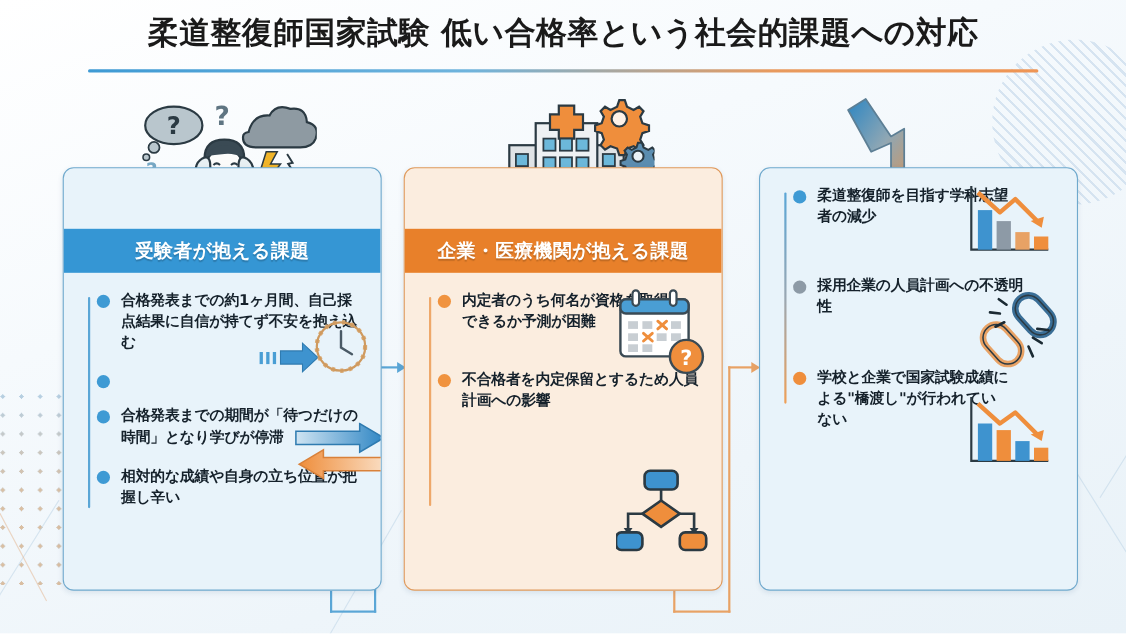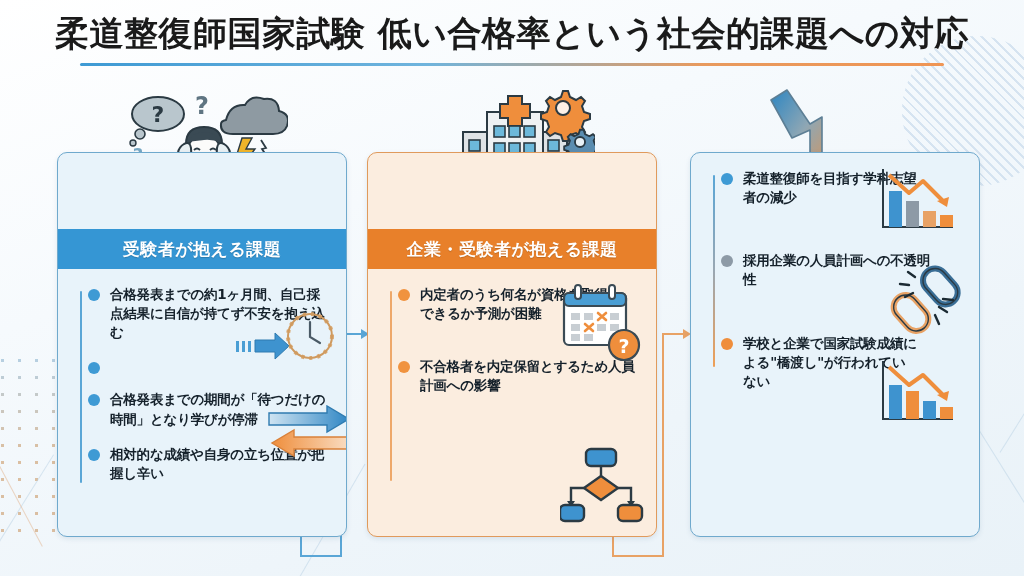--- a/index.html
+++ b/index.html
@@ -41,21 +41,21 @@
   }
   .bg-diag {
     position: absolute; background: #bcd4e6; height: 1px;
     transform-origin: left center; opacity: .55;
   }
   .bg-diag.warm { background: #e3b691; }
 
   
   .title-wrap { position: absolute; left: 0; top: 14px; width: 1024px; text-align: center; }
   .title {
-    font-size: 34px; font-weight: bold; color: #1a1a1a;
+    font-size: 28px; font-weight: bold; color: #1a1a1a;
     letter-spacing: .5px; line-height: 1.15;
     font-family: "DejaVu Sans", "Liberation Sans", sans-serif;
   }
   .title-rule {
     position: absolute; left: 80px; top: 63px;
     width: 864px; height: 3px;
     background: linear-gradient(90deg,#3e9ad4 0%,#6fb4dd 40%,#e89a5e 72%,#ef9554 100%);
     border-radius: 2px;
   }
 
@@ -67,21 +67,21 @@
     position: absolute; top: 152px; width: 290px; height: 385px;
     border-radius: 10px; border: 1.5px solid #6fa9cd;
     background: #e8f3fa; overflow: hidden;
     box-shadow: 0 2px 5px rgba(60,100,130,.12);
   }
   .card.c1 { left: 57px; }
   .card.c2 { left: 367px; border-color: #e09a5c; background: #fbeddf; }
   .card.c3 { left: 690px; }
 
   .card-head {
-    height: 40px; margin-top: 76px;
+    height: 40px; margin-top: 55px;
     display: flex; align-items: center; justify-content: center;
     color: #fff; font-weight: bold; font-size: 17px; letter-spacing: .5px;
     font-family: Liberation Serif, serif;
     text-shadow: 0 1px 1px rgba(0,0,0,.18);
   }
   .c1 .card-head { background: #3596d4; }
   .c2 .card-head { background: #e8802a; }
   .c3 .card-head { background: linear-gradient(90deg,#3596d4 0%,#7f9fbd 48%,#ef8e3c 100%); }
 
   .card-body { position: relative; padding: 16px 12px 10px 14px; height: 293px; }
@@ -288,21 +288,21 @@
             </linearGradient>
           </defs>
           <path d="M6 8 h58 v-7 l22 13 l-22 13 v-7 h-58z" fill="url(#gbluearr)" stroke="#2f7bb0" stroke-width="1.4"></path>
           <path d="M89 32 h-58 v-7 l-22 13 l22 13 v-7 h58z" fill="url(#gorngarr)" stroke="#d9813a" stroke-width="1.4"></path>
         </svg>
       </div>
     </div>
   </div>
 
   <div class="card c2">
-    <div class="card-head">企業・受験者が抱える課題</div>
+    <div class="card-head">企業・医療機関が抱える課題</div>
     <div class="card-body">
       <div class="track" style="top:22px; height:190px;"></div>
 
       <div class="bullet-row" style="margin-bottom:34px;">
         <span class="dot d0"></span>
         <span class="btxt">内定者のうち何名が資格を取得できるか予測が困難</span>
       </div>
       <div class="bullet-row wide" style="">
         <span class="dot d1"></span>
         <span class="btxt">不合格者を内定保留とするため人員計画への影響</span>

